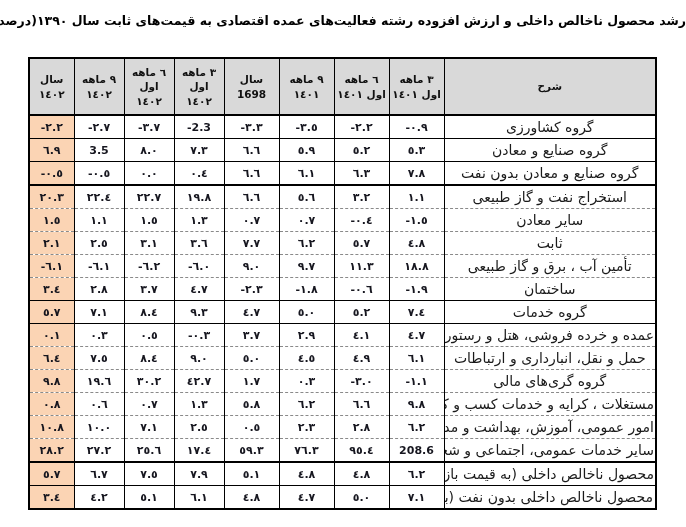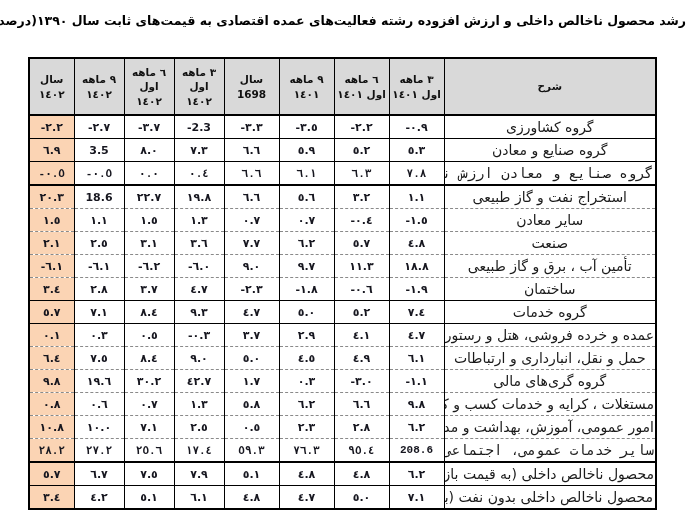--- a/index.html
+++ b/index.html
@@ -57,21 +57,21 @@
     color: #1a1a1a;
   }
   .tbl td.num-cell {
     font-size: 11px;
     font-weight: bold;
   }
   .tbl td.hl { background: #fbd4b4; }
   .num { direction: ltr; unicode-bidi: isolate; }
 
   tr.after-solid  td { border-bottom: 1px solid #000; margin-top: 12px; }
-  tr.after-thick  td { border-bottom: 2px solid #000; font-family: Liberation Mono, monospace; }
+  tr.after-thick  td { border-bottom: 2px solid #000; }
   tr.after-dashed td { border-bottom: 1px dashed #8a8a8a; }
 </style>
 </head>
 <body>
 
 <div class="page">
 
   <div class="title">رشد محصول ناخالص داخلی و ارزش افزوده رشته فعالیت‌های عمده اقتصادی به قیمت‌های ثابت سال ١٣٩٠(درصد)</div>
 
   <table class="tbl">
@@ -116,54 +116,54 @@
           <td class="num-cell"><span class="num">٥.٣</span></td>
           <td class="num-cell"><span class="num">٥.٢</span></td>
           <td class="num-cell"><span class="num">٥.٩</span></td>
           <td class="num-cell"><span class="num">٦.٦</span></td>
           <td class="num-cell"><span class="num">٧.٣</span></td>
           <td class="num-cell"><span class="num">٨.٠</span></td>
           <td class="num-cell"><span class="num">3.5</span></td>
           <td class="num-cell hl"><span class="num">٦.٩</span></td>
         </tr>
         <tr class="after-thick">
-          <td class="desc">گروه صنایع و معادن ارزش نفت</td>
+          <td class="desc">گروه صنایع و معادن بدون نفت</td>
           <td class="num-cell"><span class="num">٧.٨</span></td>
           <td class="num-cell"><span class="num">٦.٣</span></td>
           <td class="num-cell"><span class="num">٦.١</span></td>
           <td class="num-cell"><span class="num">٦.٦</span></td>
           <td class="num-cell"><span class="num">٠.٤</span></td>
           <td class="num-cell"><span class="num">٠.٠</span></td>
           <td class="num-cell"><span class="num">-٠.٥</span></td>
           <td class="num-cell hl"><span class="num">-٠.٥</span></td>
         </tr>
         <tr class="after-dashed">
           <td class="desc">استخراج نفت و گاز طبیعی</td>
           <td class="num-cell"><span class="num">١.١</span></td>
           <td class="num-cell"><span class="num">٣.٢</span></td>
           <td class="num-cell"><span class="num">٥.٦</span></td>
           <td class="num-cell"><span class="num">٦.٦</span></td>
           <td class="num-cell"><span class="num">١٩.٨</span></td>
           <td class="num-cell"><span class="num">٢٢.٧</span></td>
-          <td class="num-cell"><span class="num">18.6</span></td>
+          <td class="num-cell"><span class="num">٢٢.٤</span></td>
           <td class="num-cell hl"><span class="num">٢٠.٣</span></td>
         </tr>
         <tr class="after-dashed">
           <td class="desc">سایر معادن</td>
           <td class="num-cell"><span class="num">-١.٥</span></td>
           <td class="num-cell"><span class="num">-٠.٤</span></td>
           <td class="num-cell"><span class="num">٠.٧</span></td>
           <td class="num-cell"><span class="num">٠.٧</span></td>
           <td class="num-cell"><span class="num">١.٣</span></td>
           <td class="num-cell"><span class="num">١.٥</span></td>
           <td class="num-cell"><span class="num">١.١</span></td>
           <td class="num-cell hl"><span class="num">١.٥</span></td>
         </tr>
         <tr class="after-dashed">
-          <td class="desc">صنعت</td>
+          <td class="desc">ثابت</td>
           <td class="num-cell"><span class="num">٤.٨</span></td>
           <td class="num-cell"><span class="num">٥.٧</span></td>
           <td class="num-cell"><span class="num">٦.٢</span></td>
           <td class="num-cell"><span class="num">٧.٧</span></td>
           <td class="num-cell"><span class="num">٣.٦</span></td>
           <td class="num-cell"><span class="num">٣.١</span></td>
           <td class="num-cell"><span class="num">٢.٥</span></td>
           <td class="num-cell hl"><span class="num">٢.١</span></td>
         </tr>
         <tr class="after-dashed">

